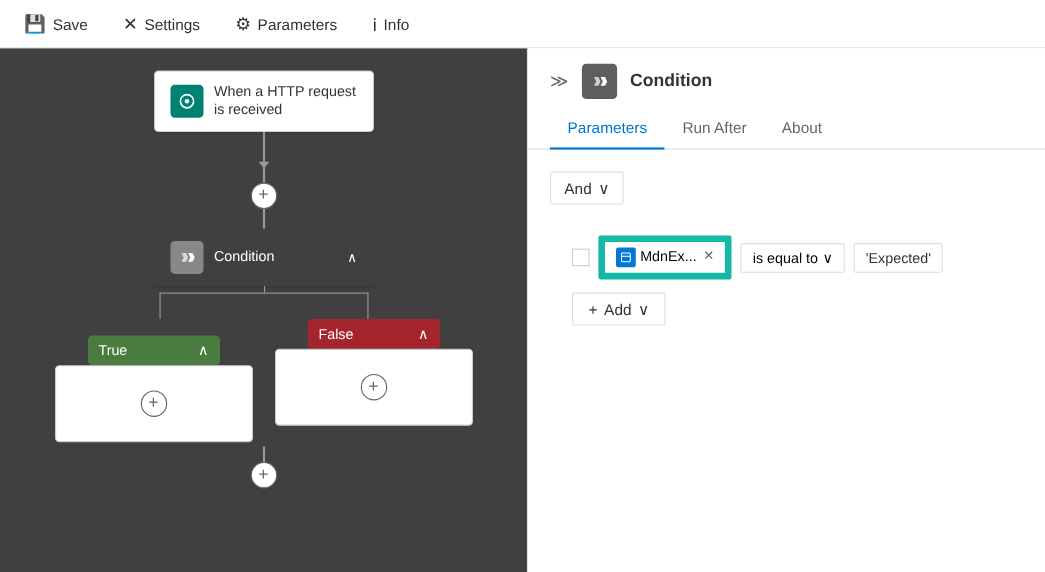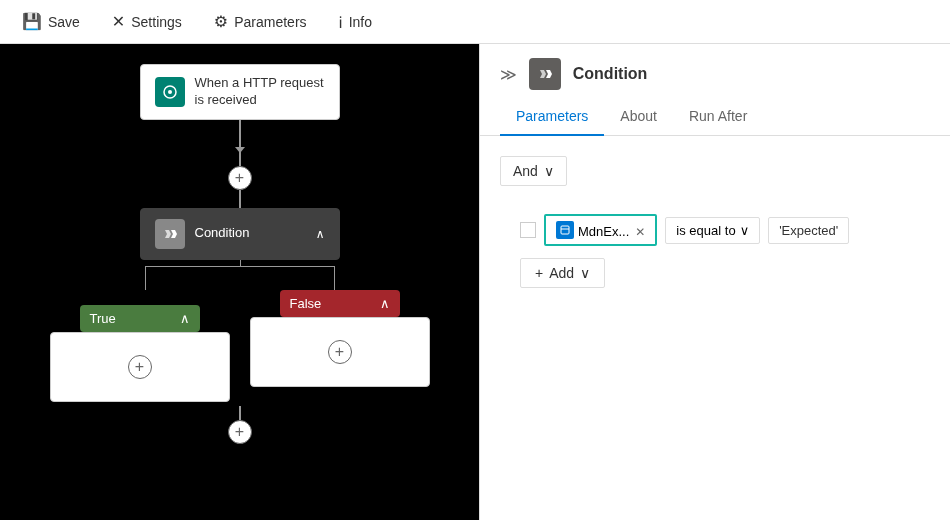--- a/index.html
+++ b/index.html
@@ -18,21 +18,21 @@
     }
     .toolbar-icon { font-size: 16px; }
 
     
     .main-container {
       display: flex; height: calc(520px - 44px);
     }
 
     
     .canvas {
-      width: 480px; background: #000000; border-right: 1px solid #ddd;
+      width: 480px; background: #404040; border-right: 1px solid #ddd;
       position: relative; overflow: hidden; padding: 20px;
       display: flex; flex-direction: column; align-items: center;
     }
 
     
     .flow-wrapper {
       display: flex; flex-direction: column; align-items: center; width: 100%;
     }
 
     .node {
@@ -137,22 +137,22 @@
     }
 
     
     .condition-row {
       display: flex; align-items: center; gap: 8px; margin-left: 20px; margin-bottom: 12px;
     }
     .cond-checkbox {
       width: 16px; height: 16px; border: 1px solid #ccc; background: #fff;
     }
     .cond-chip {
-      display: inline-flex; align-items: flex-end; gap: 4px;
-      border: 2px solid #14b8a6; border-radius: 2px; padding: 5px 10px;
+      display: inline-flex; align-items: flex-start; gap: 4px;
+      border: 6px solid #14b8a6; border-radius: 2px; padding: 5px 10px;
       background: #fff; font-size: 13px; cursor: pointer;
     }
     .cond-chip-icon {
       width: 18px; height: 18px; background: #0078d4;
       border-radius: 2px; display: inline-flex; align-items: center;
       justify-content: center; color: #fff; font-size: 10px;
     }
     .chip-close { color: #666; cursor: pointer; margin-left: 2px; font-size: 12px; }
     .cond-operator {
       display: inline-flex; align-items: center; gap: 4px;
@@ -286,24 +286,24 @@
         </svg>
       </div>
       <span class="panel-title">Condition</span>
     </div>
 
     <div class="tabs">
       <div class="tab active">
         <span>Parameters</span>
       </div>
       <div class="tab">
+        <span>Run After</span>
+      </div>
+      <div class="tab">
         <span>About</span>
-      </div>
-      <div class="tab">
-        <span>Run After</span>
       </div>
     </div>
 
     <div class="panel-content">
 
       
       <div class="and-dropdown">
         <span>And</span>
         <span>∨</span>
       </div>

